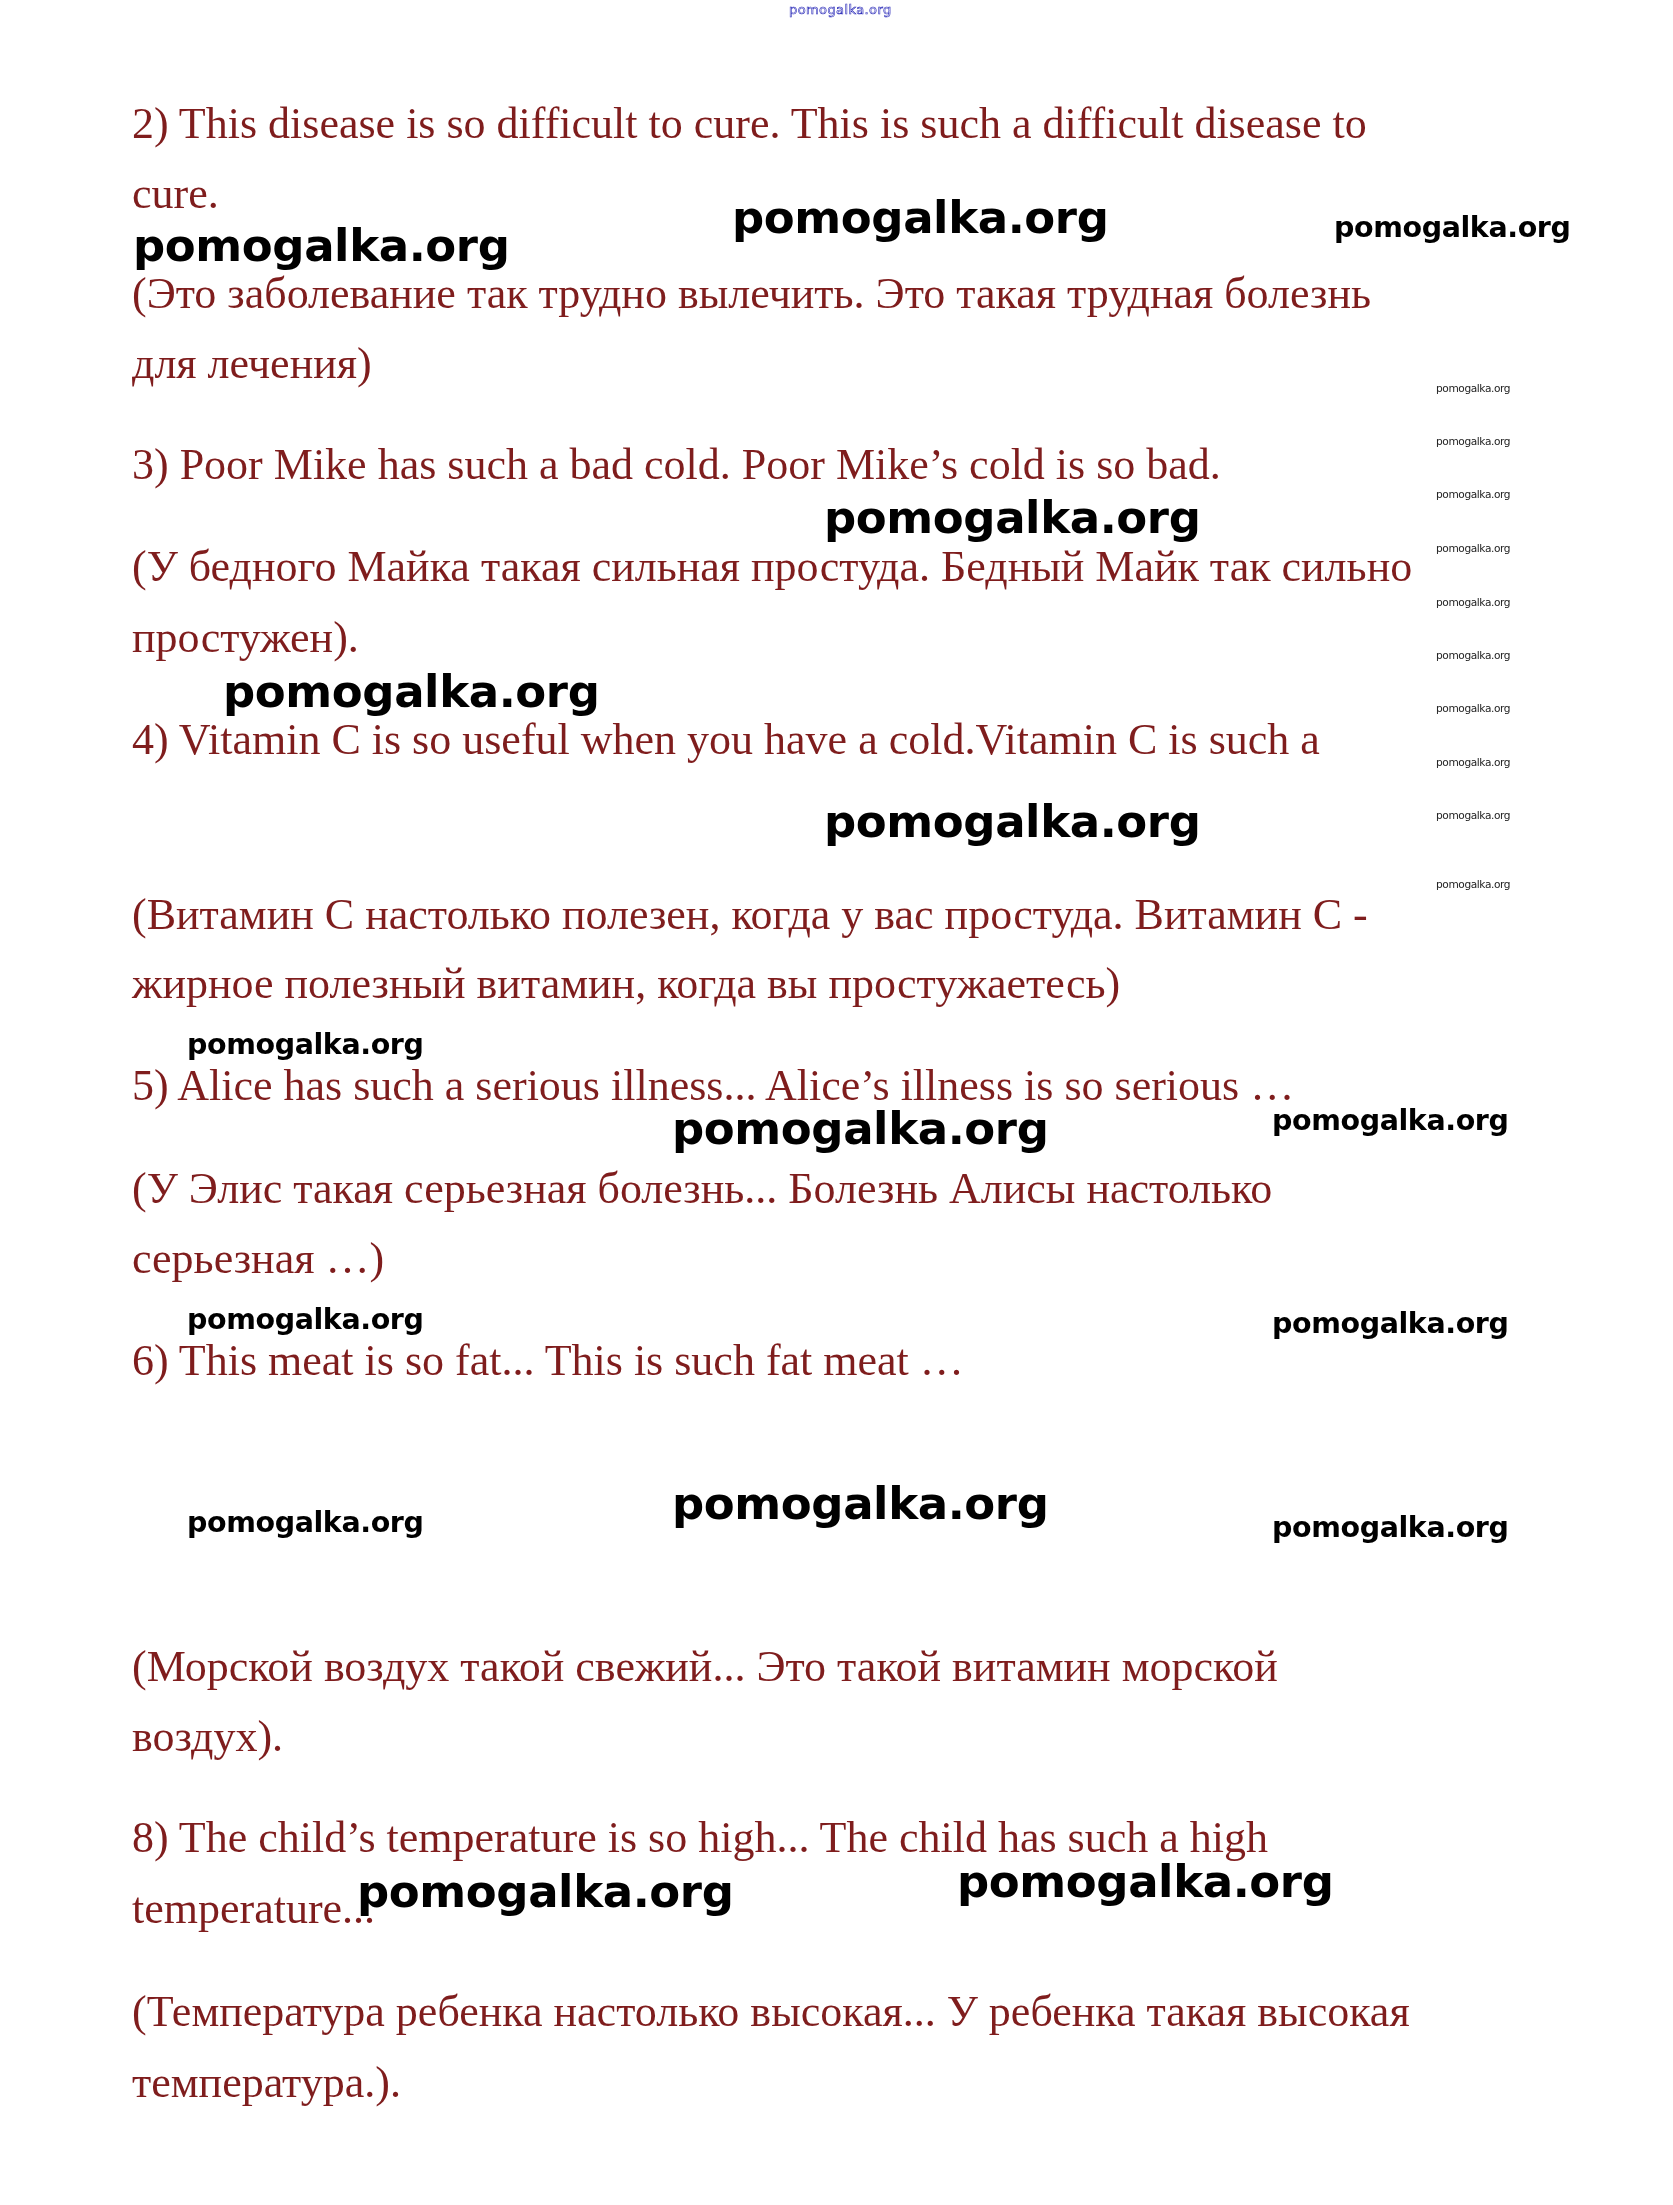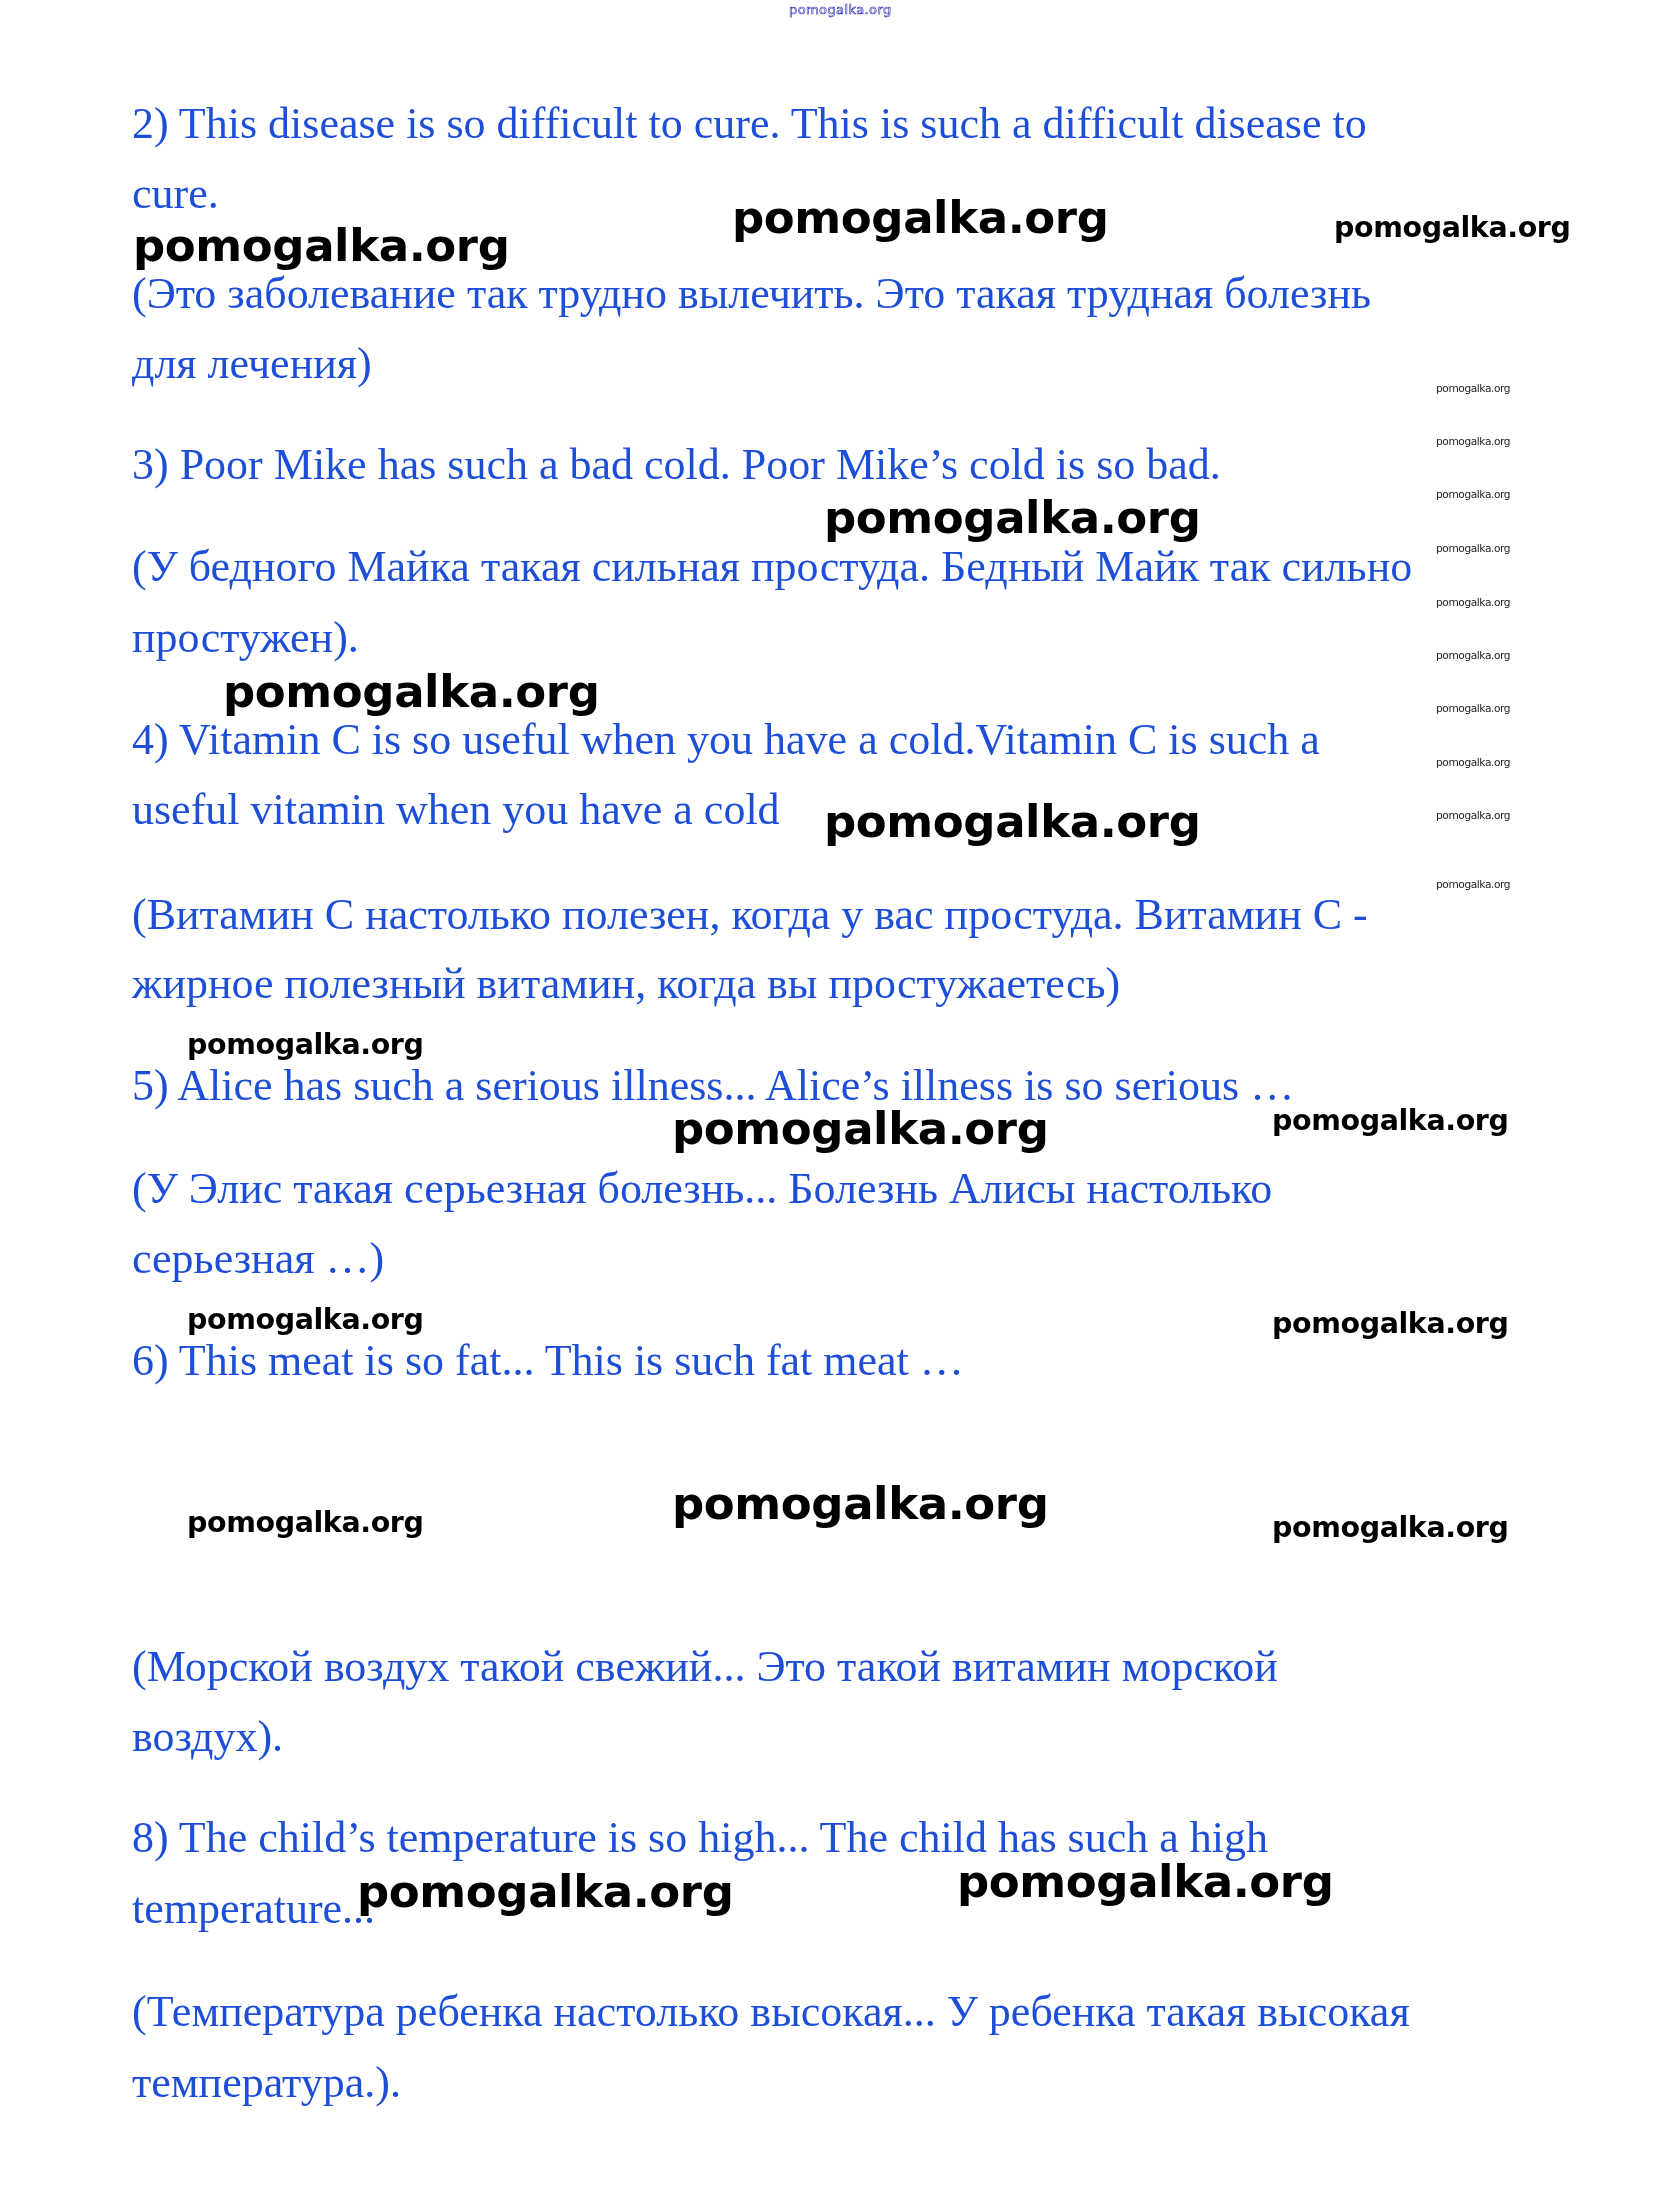--- a/index.html
+++ b/index.html
@@ -1,21 +1,21 @@
 <!DOCTYPE html>
 <html style="font-size:13px"><head>
 <meta charset="utf-8">
 <style>
   html, body { margin: 0; padding: 0; background: #ffffff; }
   body { width: 1674px; height: 2205px; position: relative; overflow: hidden; }
   .page { position: absolute; left: 0; top: 0; width: 1543px; height: 2205px; background: #fff; }
   .line {
     position: absolute; left: 132px;
     font-family: "Liberation Serif", "DejaVu Serif", serif;
-    font-size: 44px; line-height: 1; color: #1d4ed8; white-space: nowrap;
+    font-size: 44px; line-height: 1; color: #7f1d1d; white-space: nowrap;
     transform: translateY(-80%);
   }
   .wm {
     position: absolute; font-family: "DejaVu Sans", "Liberation Sans", sans-serif;
     color: #000; font-weight: bold; white-space: nowrap; line-height: 1;
     transform: translateY(-78%); letter-spacing: -0.4px;
   }
   .wm-big { font-size: 45px; }
   .wm-med { font-size: 28.5px; }
   .wm-small { font-size: 10.6px; font-weight: normal; color: #222; }
@@ -35,21 +35,20 @@
   <div class="line" style="top:137px">2) This disease is so difficult to cure. This is such a difficult disease to</div>
   <div class="line" style="top:207px">cure.</div>
   <div class="line" style="top:307px">(Это заболевание так трудно вылечить. Это такая трудная болезнь</div>
   <div class="line" style="top:377px">для лечения)</div>
 
   <div class="line" style="top:478px">3) Poor Mike has such a bad cold. Poor Mike’s cold is so bad.</div>
   <div class="line" style="top:580px">(У бедного Майка такая сильная простуда. Бедный Майк так сильно</div>
   <div class="line" style="top:651px">простужен).</div>
 
   <div class="line" style="top:753px">4) Vitamin C is so useful when you have a cold.Vitamin C is such a</div>
-  <div class="line" style="top:823px">useful vitamin when you have a cold</div>
   <div class="line" style="top:928px">(Витамин С настолько полезен, когда у вас простуда. Витамин С -</div>
   <div class="line" style="top:997px">жирное полезный витамин, когда вы простужаетесь)</div>
 
   <div class="line" style="top:1099px">5) Alice has such a serious illness... Alice’s illness is so serious …</div>
   <div class="line" style="top:1202px">(У Элис такая серьезная болезнь... Болезнь Алисы настолько</div>
   <div class="line" style="top:1272px">серьезная …)</div>
 
   <div class="line" style="top:1374px">6) This meat is so fat... This is such fat meat …</div>
 
   <div class="line" style="top:1680px">(Морской воздух такой свежий... Это такой витамин морской</div>

